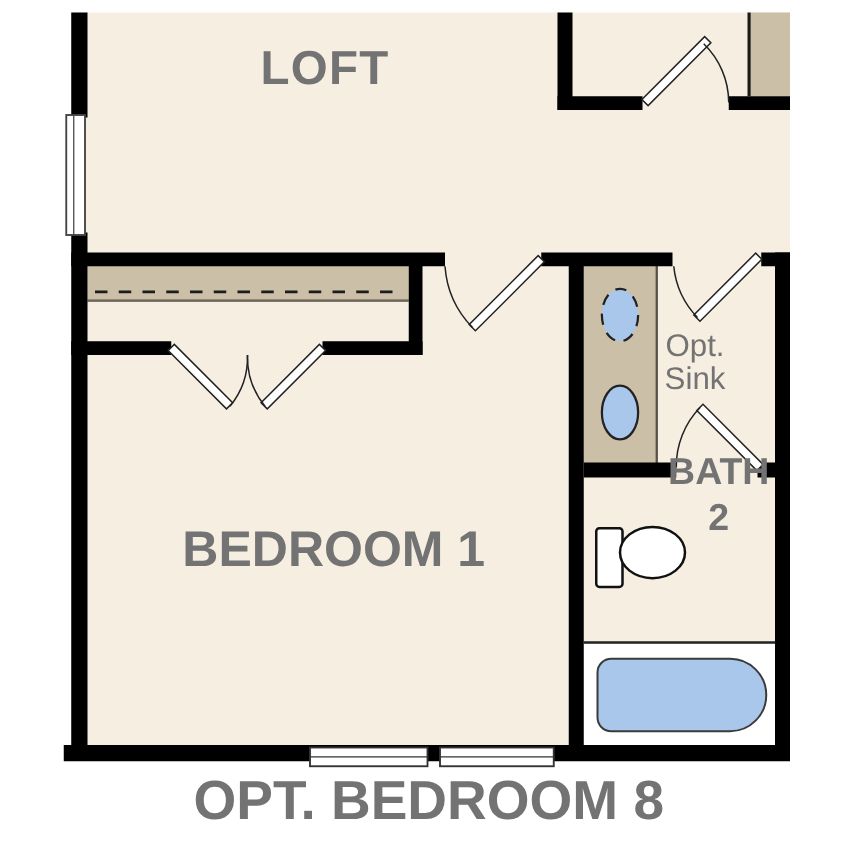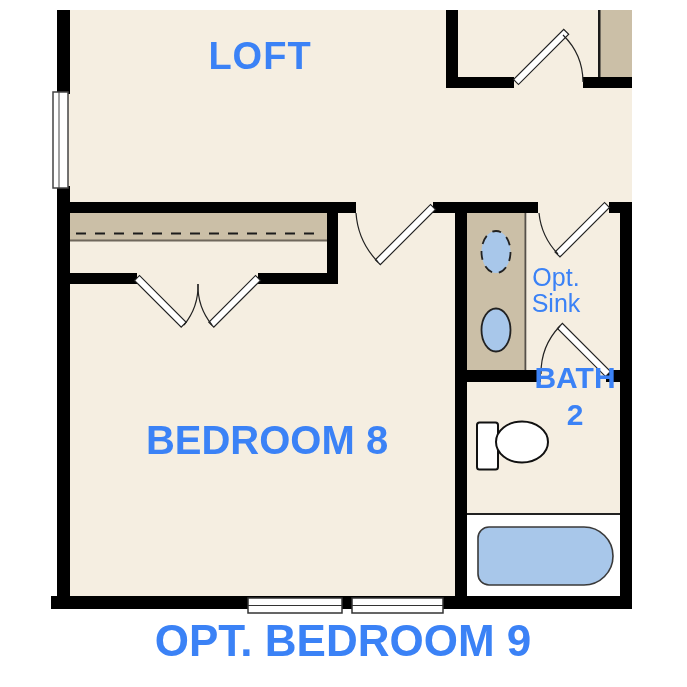--- a/index.html
+++ b/index.html
@@ -7,21 +7,21 @@
     position:relative;
     width:687px;height:687px;
     background:#ffffff;
     font-family:"Liberation Sans", sans-serif;
     overflow:hidden;
   }
   .plan-svg{position:absolute;left:0;top:0;}
   .lbl{
     position:absolute;
     transform:translate(-50%,-50%);
-    color:#3b82f6;
+    color:#737373;
     white-space:nowrap;
     text-align:center;
   }
   .lbl-loft{font-size:38px;font-weight:bold;letter-spacing:1px;}
   .lbl-bedroom{font-size:40px;font-weight:bold;}
   .lbl-bath{font-size:30px;font-weight:bold;line-height:37px;}
   .lbl-optsink{font-size:25px;font-weight:normal;line-height:26px;}
   .lbl-caption{font-size:44px;font-weight:bold;}
 </style>
 </head>
@@ -113,27 +113,27 @@
       <line x1="248" y1="605.5" x2="342" y2="605.5" stroke="#333" stroke-width="1"></line>
     </g>
     <g>
       <rect x="352" y="598" width="91" height="15" fill="#fff" stroke="#333" stroke-width="1.5"></rect>
       <line x1="352" y1="605.5" x2="443" y2="605.5" stroke="#333" stroke-width="1"></line>
     </g>
   </svg>
 
   <div class="lbl lbl-loft" style="left:260px;top:56px;">LOFT</div>
 
-  <div class="lbl lbl-bedroom" style="left:267px;top:440px;">BEDROOM 8</div>
+  <div class="lbl lbl-bedroom" style="left:267px;top:440px;">BEDROOM 1</div>
 
   <div class="lbl lbl-bath" style="left:575px;top:396px;">
     <div>BATH</div>
     <div>2</div>
   </div>
 
   <div class="lbl lbl-optsink" style="left:556px;top:290px;">
     <div>Opt.</div>
     <div>Sink</div>
   </div>
 
-  <div class="lbl lbl-caption" style="left:343px;top:641px;">OPT. BEDROOM 9</div>
+  <div class="lbl lbl-caption" style="left:343px;top:641px;">OPT. BEDROOM 8</div>
 
 </div>
 
 </body></html>

